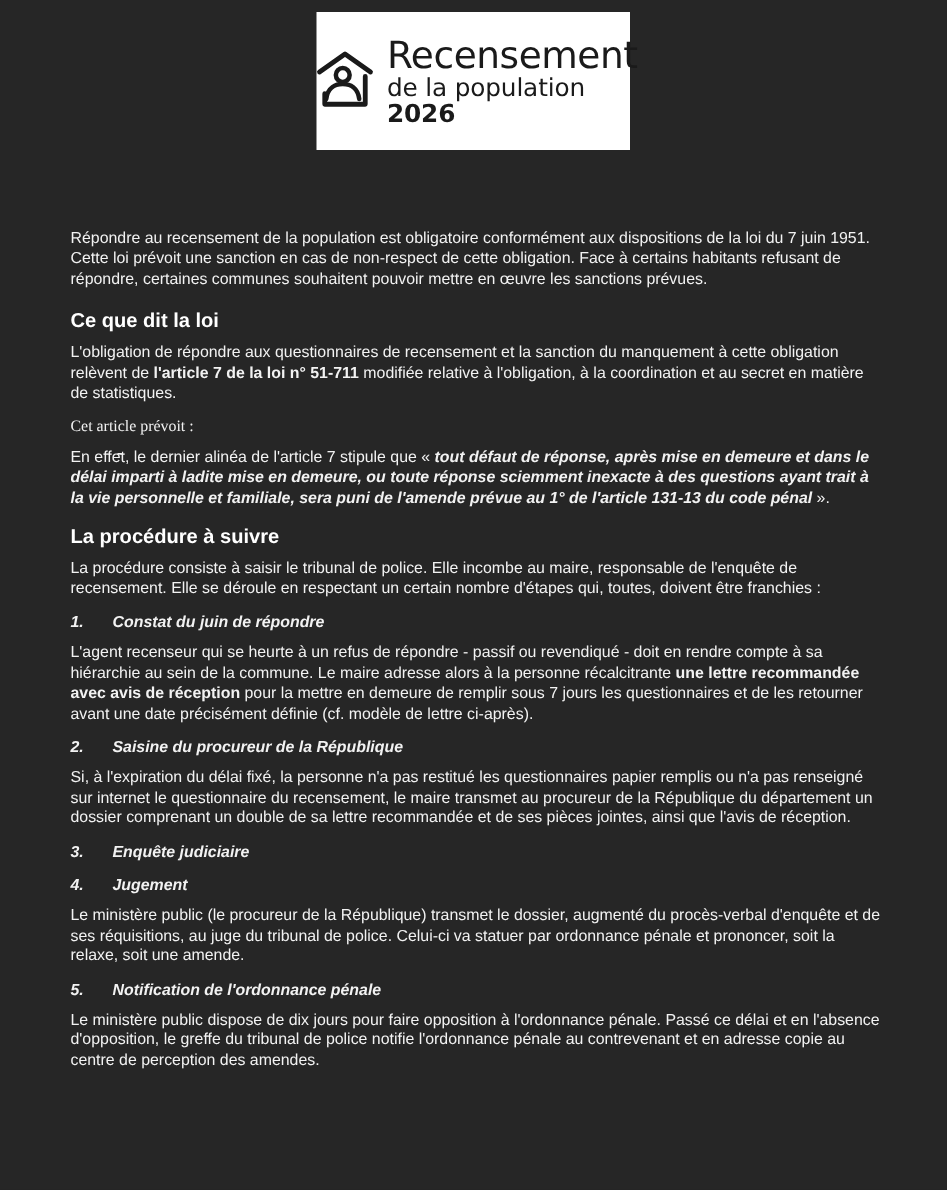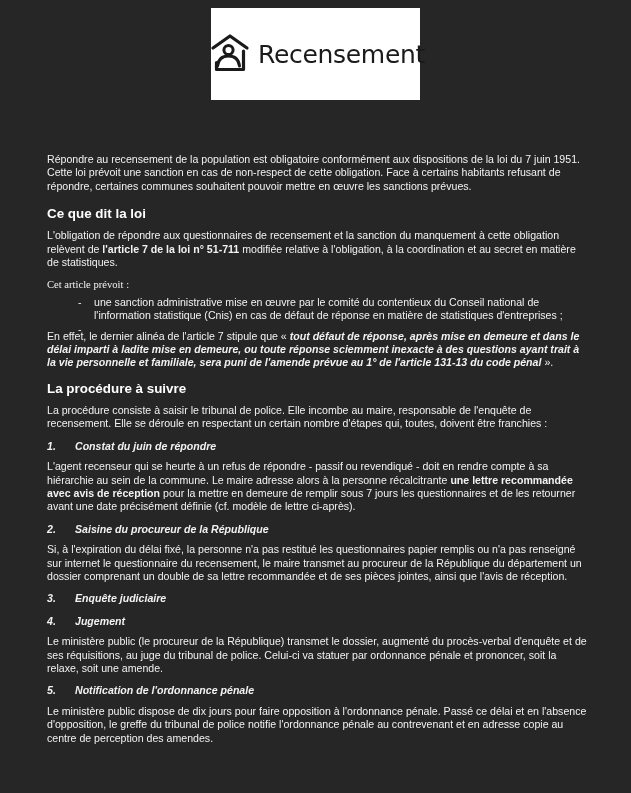--- a/index.html
+++ b/index.html
@@ -138,39 +138,40 @@
       <span class="logo-mark">
         <svg width="40" height="42" viewBox="0 0 40 42" xmlns="http://www.w3.org/2000/svg">
           <path d="M3 15 L20 3 L37 15" fill="none" stroke="#1a1a1a" stroke-width="3.2" stroke-linecap="round" stroke-linejoin="round"></path>
           <path d="M33.5 18 L33.5 36.5 L6.5 36.5 L6.5 29.5" fill="none" stroke="#1a1a1a" stroke-width="3.2" stroke-linecap="round" stroke-linejoin="round"></path>
           <circle cx="18.5" cy="17" r="4.6" fill="none" stroke="#1a1a1a" stroke-width="3"></circle>
           <path d="M7.5 33 C8.5 25 14 23 18.5 23 C23.5 23 28.5 25.5 29.5 33" fill="none" stroke="#1a1a1a" stroke-width="3" stroke-linecap="round"></path>
         </svg>
       </span>
       <span class="logo-text">
         <span class="logo-line1">Recensement</span>
+        <span class="logo-line2"><span>de la population </span><span class="logo-year">2026</span></span>
       </span>
     </div>
   </div>
 
   <div class="doc-title">
   </div>
 
   <div class="content">
 
     <p class="para">Répondre au recensement de la population est obligatoire conformément aux dispositions de la loi du 7 juin 1951. Cette loi prévoit une sanction en cas de non-respect de cette obligation. Face à certains habitants refusant de répondre, certaines communes souhaitent pouvoir mettre en œuvre les sanctions prévues.</p>
 
     <h2 class="section first">Ce que dit la loi</h2>
 
     <p class="para"><span>L'obligation de répondre aux questionnaires de recensement et la sanction du manquement à cette obligation relèvent de </span><b>l'article 7 de la loi n° 51-711</b><span> modifiée relative à l'obligation, à la coordination et au secret en matière de statistiques.</span></p>
 
     <p class="para tight">Cet article prévoit :</p>
 
     <ul class="dash-list">
-      <li><span class="dash">-</span><span>une sanction administrative mise en œuvre par le comité du contentieux du Conseil national de l'information statistique (Cnis) en cas de défaut de réponse en matière de statistiques d'entreprises ;</span></li>
+      <li><span class="dash">-</span></li>
       <li><span class="dash">-</span></li>
     </ul>
 
     <p class="para"><span>En effet, le dernier alinéa de l'article 7 stipule que « </span><i>tout défaut de réponse, après mise en demeure et dans le délai imparti à ladite mise en demeure, ou toute réponse sciemment inexacte à des questions ayant trait à la vie personnelle et familiale, sera puni de l'amende prévue au 1° de l'article 131-13 du code pénal</i><span> ».</span></p>
 
     <h2 class="section">La procédure à suivre</h2>
 
     <p class="para">La procédure consiste à saisir le tribunal de police. Elle incombe au maire, responsable de l'enquête de recensement. Elle se déroule en respectant un certain nombre d'étapes qui, toutes, doivent être franchies :</p>
 
     <p class="step-head"><span class="num">1.</span><span>Constat du juin de répondre</span></p>

